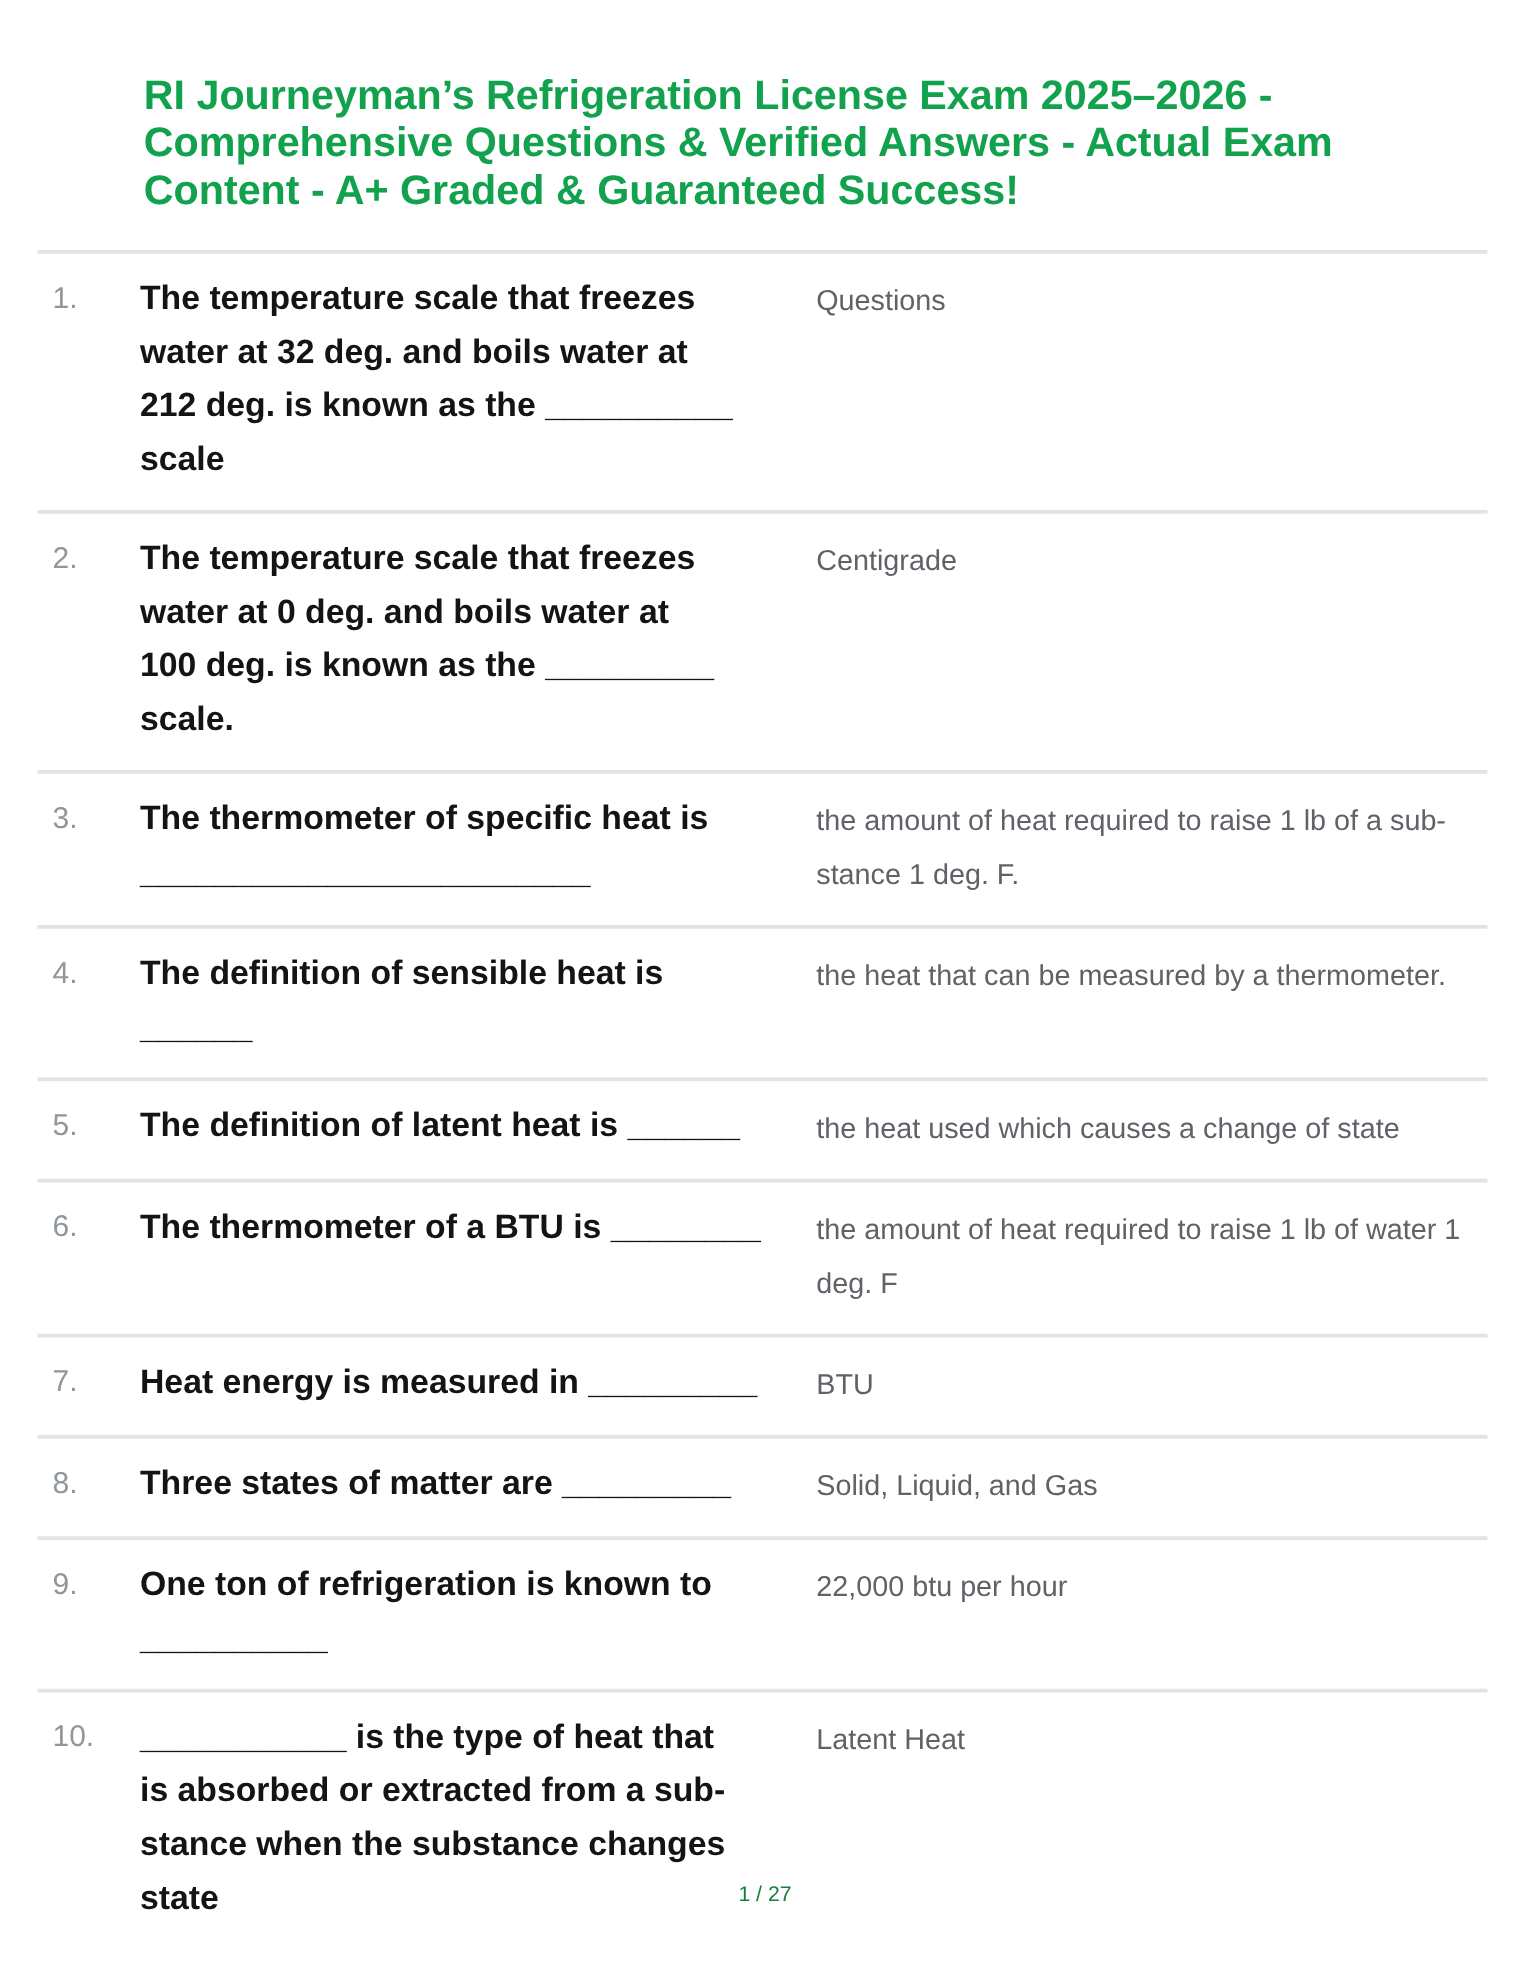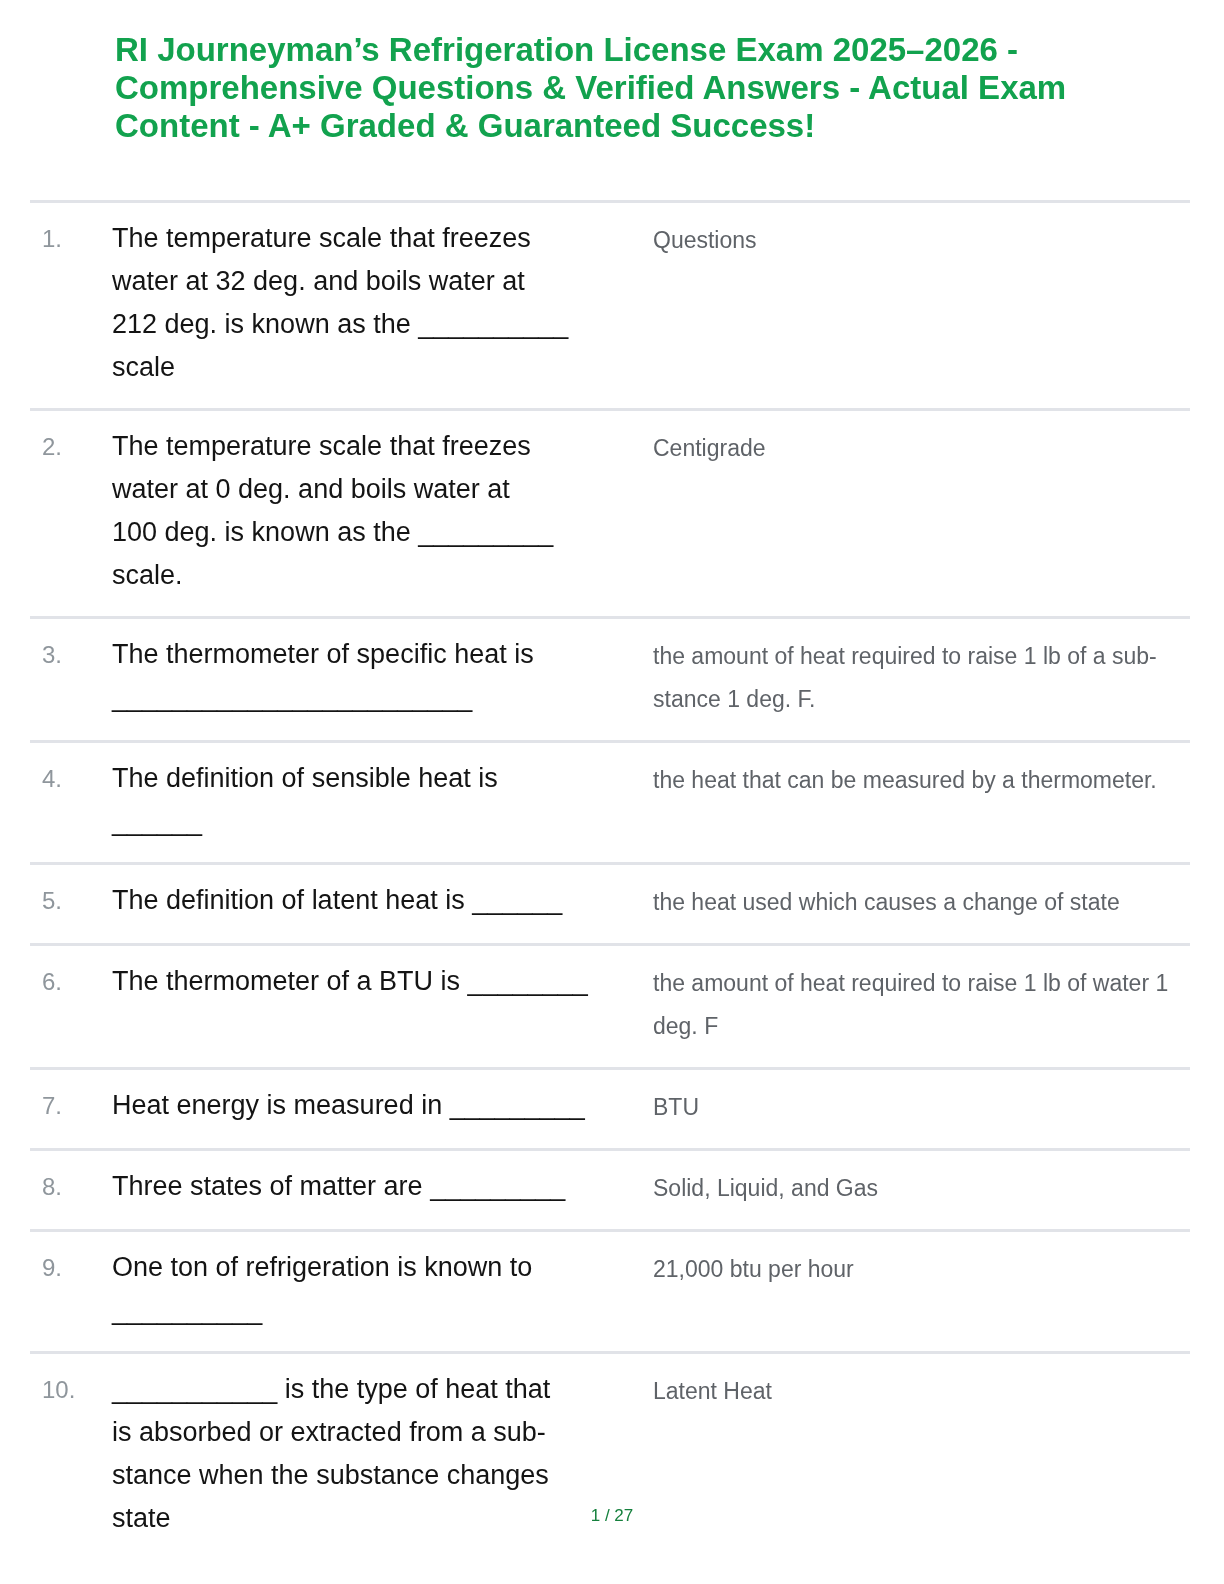--- a/index.html
+++ b/index.html
@@ -8,21 +8,21 @@
     position: relative;
     width: 1224px;
     height: 1584px;
     background: #ffffff;
     font-family: "Liberation Sans", sans-serif;
     overflow: hidden;
   }
   .doc-title {
     position: absolute;
     left: 115px;
-    top: 31px;
+    top: 57px;
     width: 1060px;
     color: #12a24e;
     font-size: 33px;
     line-height: 38px;
     font-weight: bold;
     letter-spacing: 0px;
   }
   .qa-list {
     position: absolute;
     left: 30px;
@@ -39,21 +39,21 @@
     padding-left: 12px;
     color: #8f969c;
     font-size: 24px;
     line-height: 43px;
     font-weight: normal;
   }
   .q-text {
     color: #141414;
     font-size: 27px;
     line-height: 43px;
-    font-weight: normal;
+    font-weight: bold;
     white-space: pre-line;
   }
   .a-text {
     color: #5f6368;
     font-size: 23px;
     line-height: 43px;
     font-weight: normal;
     white-space: pre-line;
     padding-top: 2px;
   }
@@ -133,21 +133,21 @@
     <div class="qa-row">
       <div class="q-num">8.</div>
       <div class="q-text">Three states of matter are _________</div>
       <div class="a-text">Solid, Liquid, and Gas</div>
     </div>
 
     <div class="qa-row">
       <div class="q-num">9.</div>
       <div class="q-text">One ton of refrigeration is known to
 __________</div>
-      <div class="a-text">21,000 btu per hour</div>
+      <div class="a-text">22,000 btu per hour</div>
     </div>
 
     <div class="qa-row">
       <div class="q-num">10.</div>
       <div class="q-text">___________ is the type of heat that
 is absorbed or extracted from a sub-
 stance when the substance changes
 state</div>
       <div class="a-text">Latent Heat</div>
     </div>

